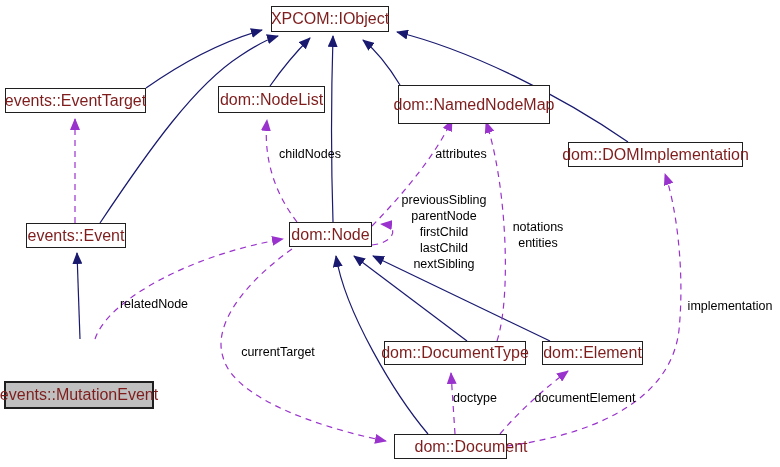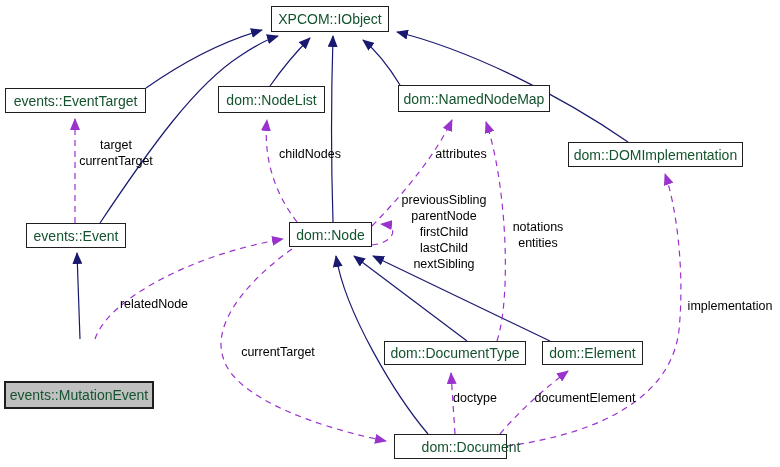--- a/index.html
+++ b/index.html
@@ -4,21 +4,21 @@
 <style>
   html,body { margin:0; padding:0; background:#ffffff; }
   #canvas {
     position:relative; width:780px; height:467px; background:#ffffff;
     font-family:"Liberation Sans", sans-serif; overflow:hidden;
   }
   #edges { position:absolute; left:0; top:0; width:780px; height:467px; }
   .node {
     position:absolute; box-sizing:border-box; background:#ffffff;
     border:1px solid #1f1f1f; display:flex; align-items:center; justify-content:center;
-    font-size:14px; color:#14532d; white-space:nowrap; z-index:2;
+    font-size:16px; color:#7f1d1d; white-space:nowrap; z-index:2;
   }
   .node.current { background:#c0c0c0; border-width:2px;margin-top:42px; }
   .elabel {
     position:absolute; font-size:12.5px; line-height:16px; color:#000;
     white-space:pre-line; text-align:center; transform:translateX(-50%); z-index:3;
   }
 </style>
 </head>
 <body>
 
@@ -53,31 +53,29 @@
     <path d="M95,339 C108,300 190,255 283,239" fill="none" stroke="#9a32cd" stroke-width="1.2" stroke-dasharray="6,5" marker-end="url(#arrow-use)"></path>
     <path d="M292,249 C235,290 214,330 223,357 C233,398 320,428 386,441" fill="none" stroke="#9a32cd" stroke-width="1.2" stroke-dasharray="6,5" marker-end="url(#arrow-use)"></path>
     <path d="M455,434 L451,373" fill="none" stroke="#9a32cd" stroke-width="1.2" stroke-dasharray="6,5" marker-end="url(#arrow-use)"></path>
     <path d="M500,434 C522,408 548,386 568,371" fill="none" stroke="#9a32cd" stroke-width="1.2" stroke-dasharray="6,5" marker-end="url(#arrow-use)"></path>
     <path d="M507,446 C610,432 672,392 679,330 C685,270 676,205 665,174" fill="none" stroke="#9a32cd" stroke-width="1.2" stroke-dasharray="6,5" marker-end="url(#arrow-use)"></path>
   </svg>
 
   <div class="node" style="left:271px; top:6px;  width:118px; height:26px;">XPCOM::IObject</div>
   <div class="node" style="left:5px;   top:88px; width:141px; height:25px;">events::EventTarget</div>
   <div class="node" style="left:218px; top:86px; width:107px; height:27px;">dom::NodeList</div>
-  <div class="node" style="left:398px; top:85px; width:152px; height:27px;">dom::NamedNodeMap</div>
+  <div class="node" style="left:398px; top:85px; width:152px; height:39px;">dom::NamedNodeMap</div>
   <div class="node" style="left:568px; top:142px;width:175px; height:25px;">dom::DOMImplementation</div>
   <div class="node" style="left:26px;  top:223px;width:100px; height:25px;">events::Event</div>
   <div class="node" style="left:289px; top:222px;width:83px;  height:25px;">dom::Node</div>
   <div class="node current" style="left:4px; top:339px; width:150px; height:28px;">events::MutationEvent</div>
   <div class="node" style="left:384px; top:341px;width:142px; height:24px;">dom::DocumentType</div>
   <div class="node" style="left:542px; top:341px;width:101px; height:24px;">dom::Element</div>
   <div class="node" style="left:394px; top:434px;width:113px; height:25px;padding-left:41px;">dom::Document</div>
 
-  <div class="elabel" style="left:116px; top:137px;">target
-currentTarget</div>
   <div class="elabel" style="left:310px; top:146px;">childNodes</div>
   <div class="elabel" style="left:461px; top:146px;">attributes</div>
   <div class="elabel" style="left:444px; top:192px;text-align:center;">previousSibling
 parentNode
 firstChild
 lastChild
 nextSibling</div>
   <div class="elabel" style="left:538px; top:219px;">notations
 entities</div>
   <div class="elabel" style="left:154px; top:296px;">relatedNode</div>

